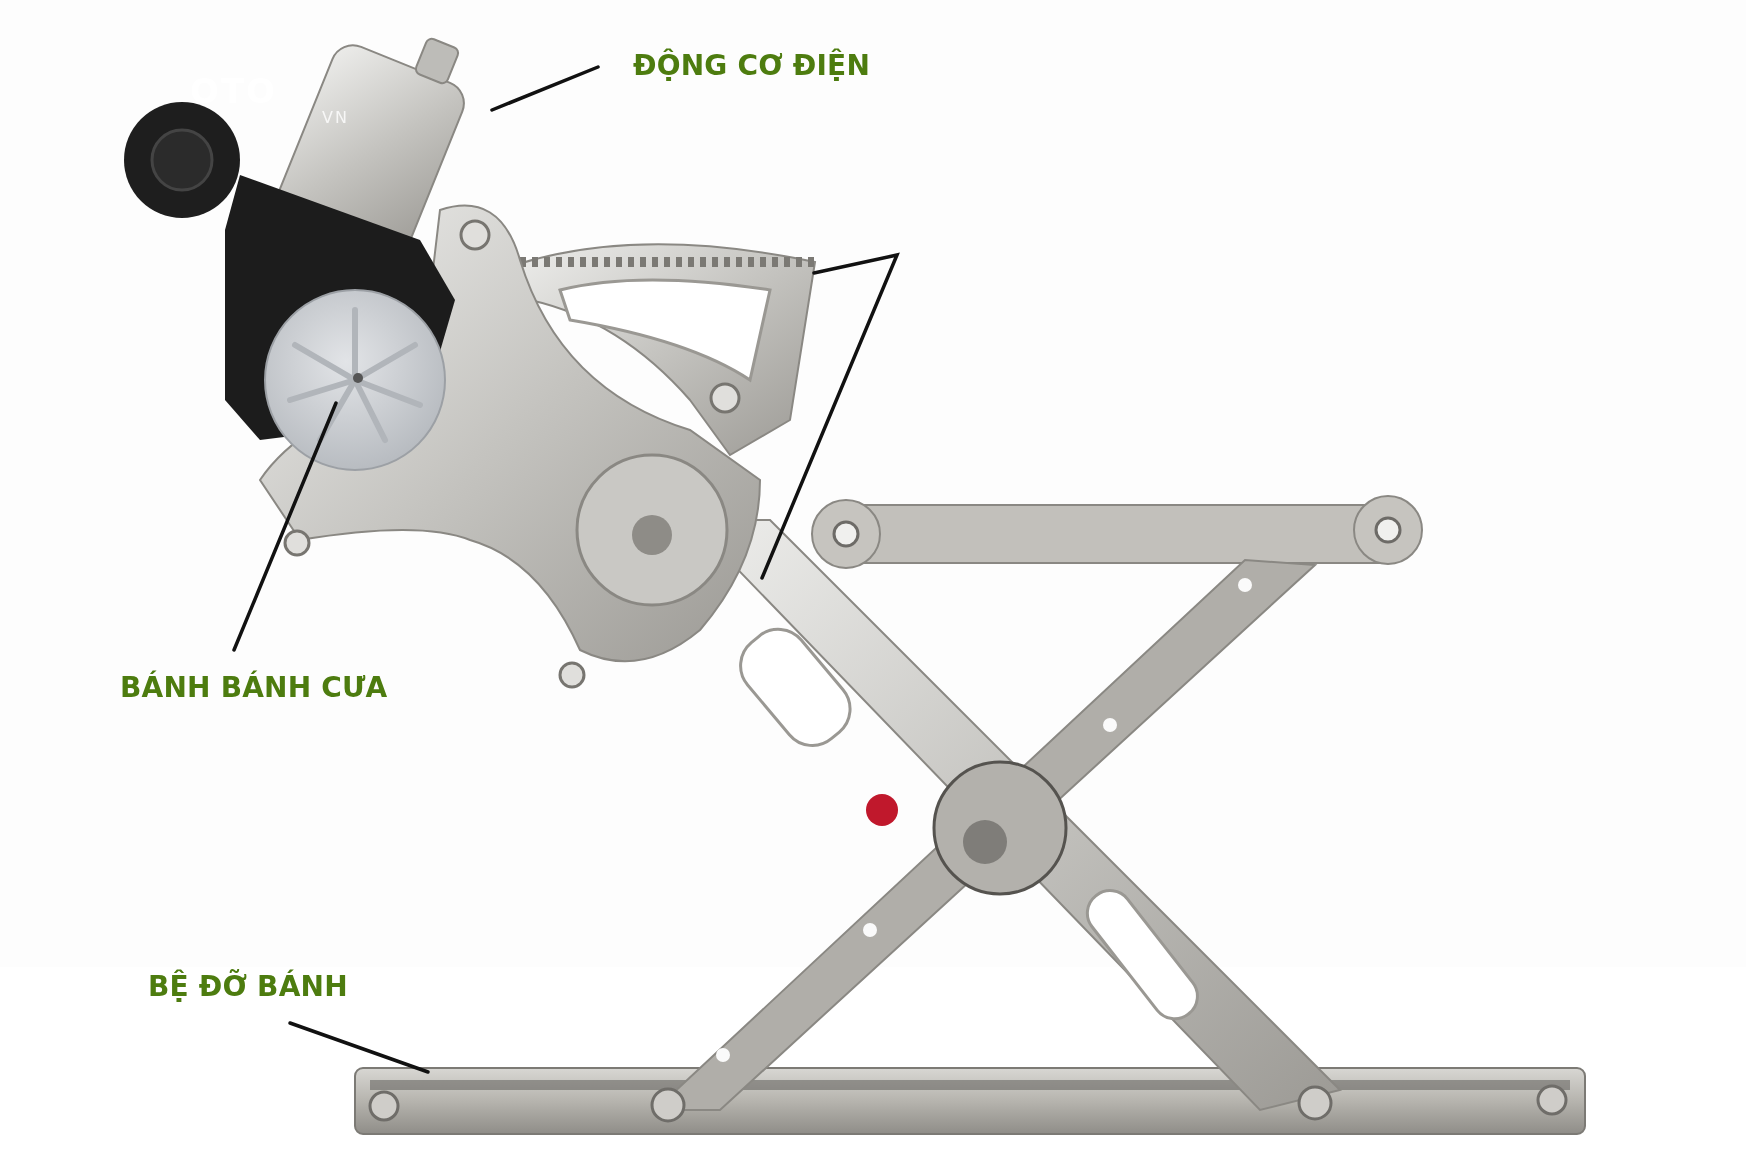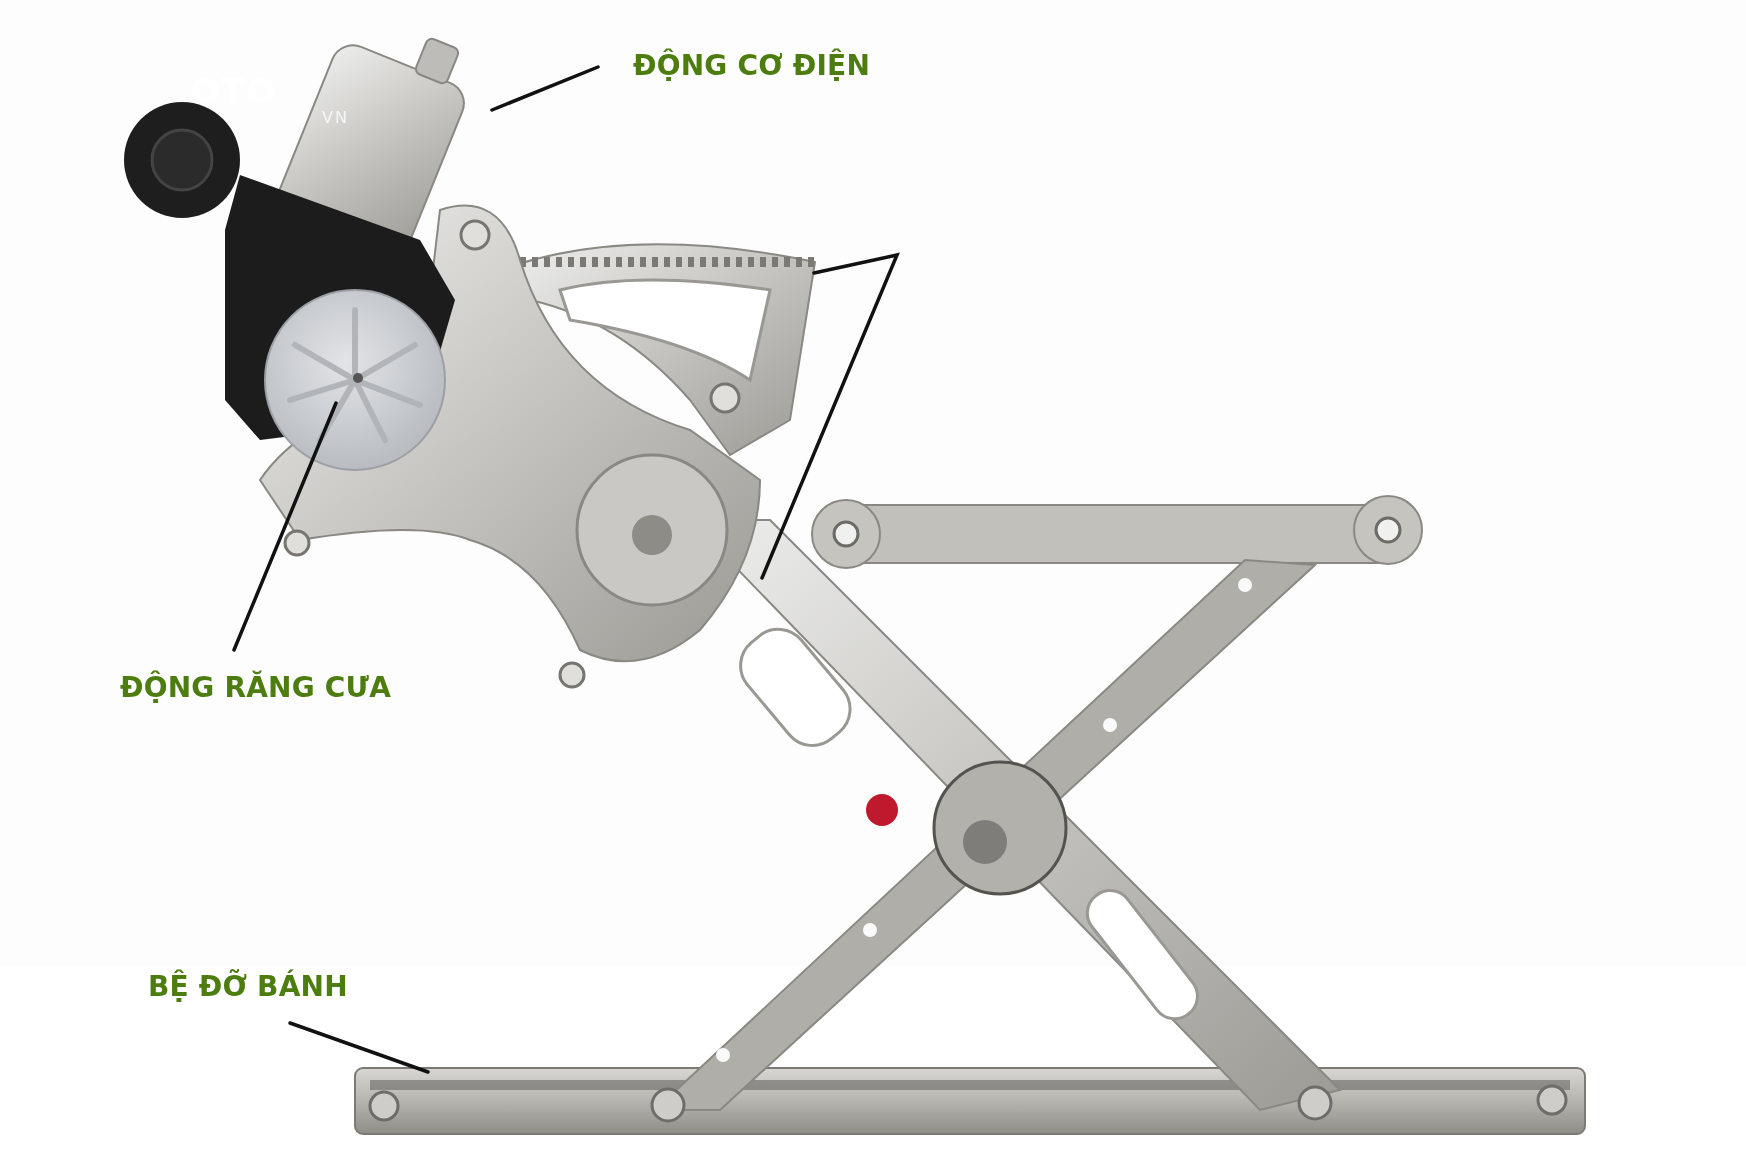--- a/index.html
+++ b/index.html
@@ -110,16 +110,16 @@
       <polyline points="814,273 897,255 762,578"></polyline>
       <polyline points="336,403 234,650"></polyline>
       <polyline points="290,1023 428,1072"></polyline>
     </g>
   </svg>
 
   <div class="watermark">OTO</div>
   <div class="watermark-sub">VN</div>
 
   <div class="label" style="left:633px; top:52px;">ĐỘNG CƠ ĐIỆN</div>
-  <div class="label" style="left:120px; top:674px;">ĐỘNG RĂNG CƯA</div>
+  <div class="label" style="left:120px; top:674px;">BÁNH BÁNH CƯA</div>
   <div class="label" style="left:148px; top:973px;">BỆ ĐỠ BÁNH</div>
 
 </div>
 
 </body></html>

